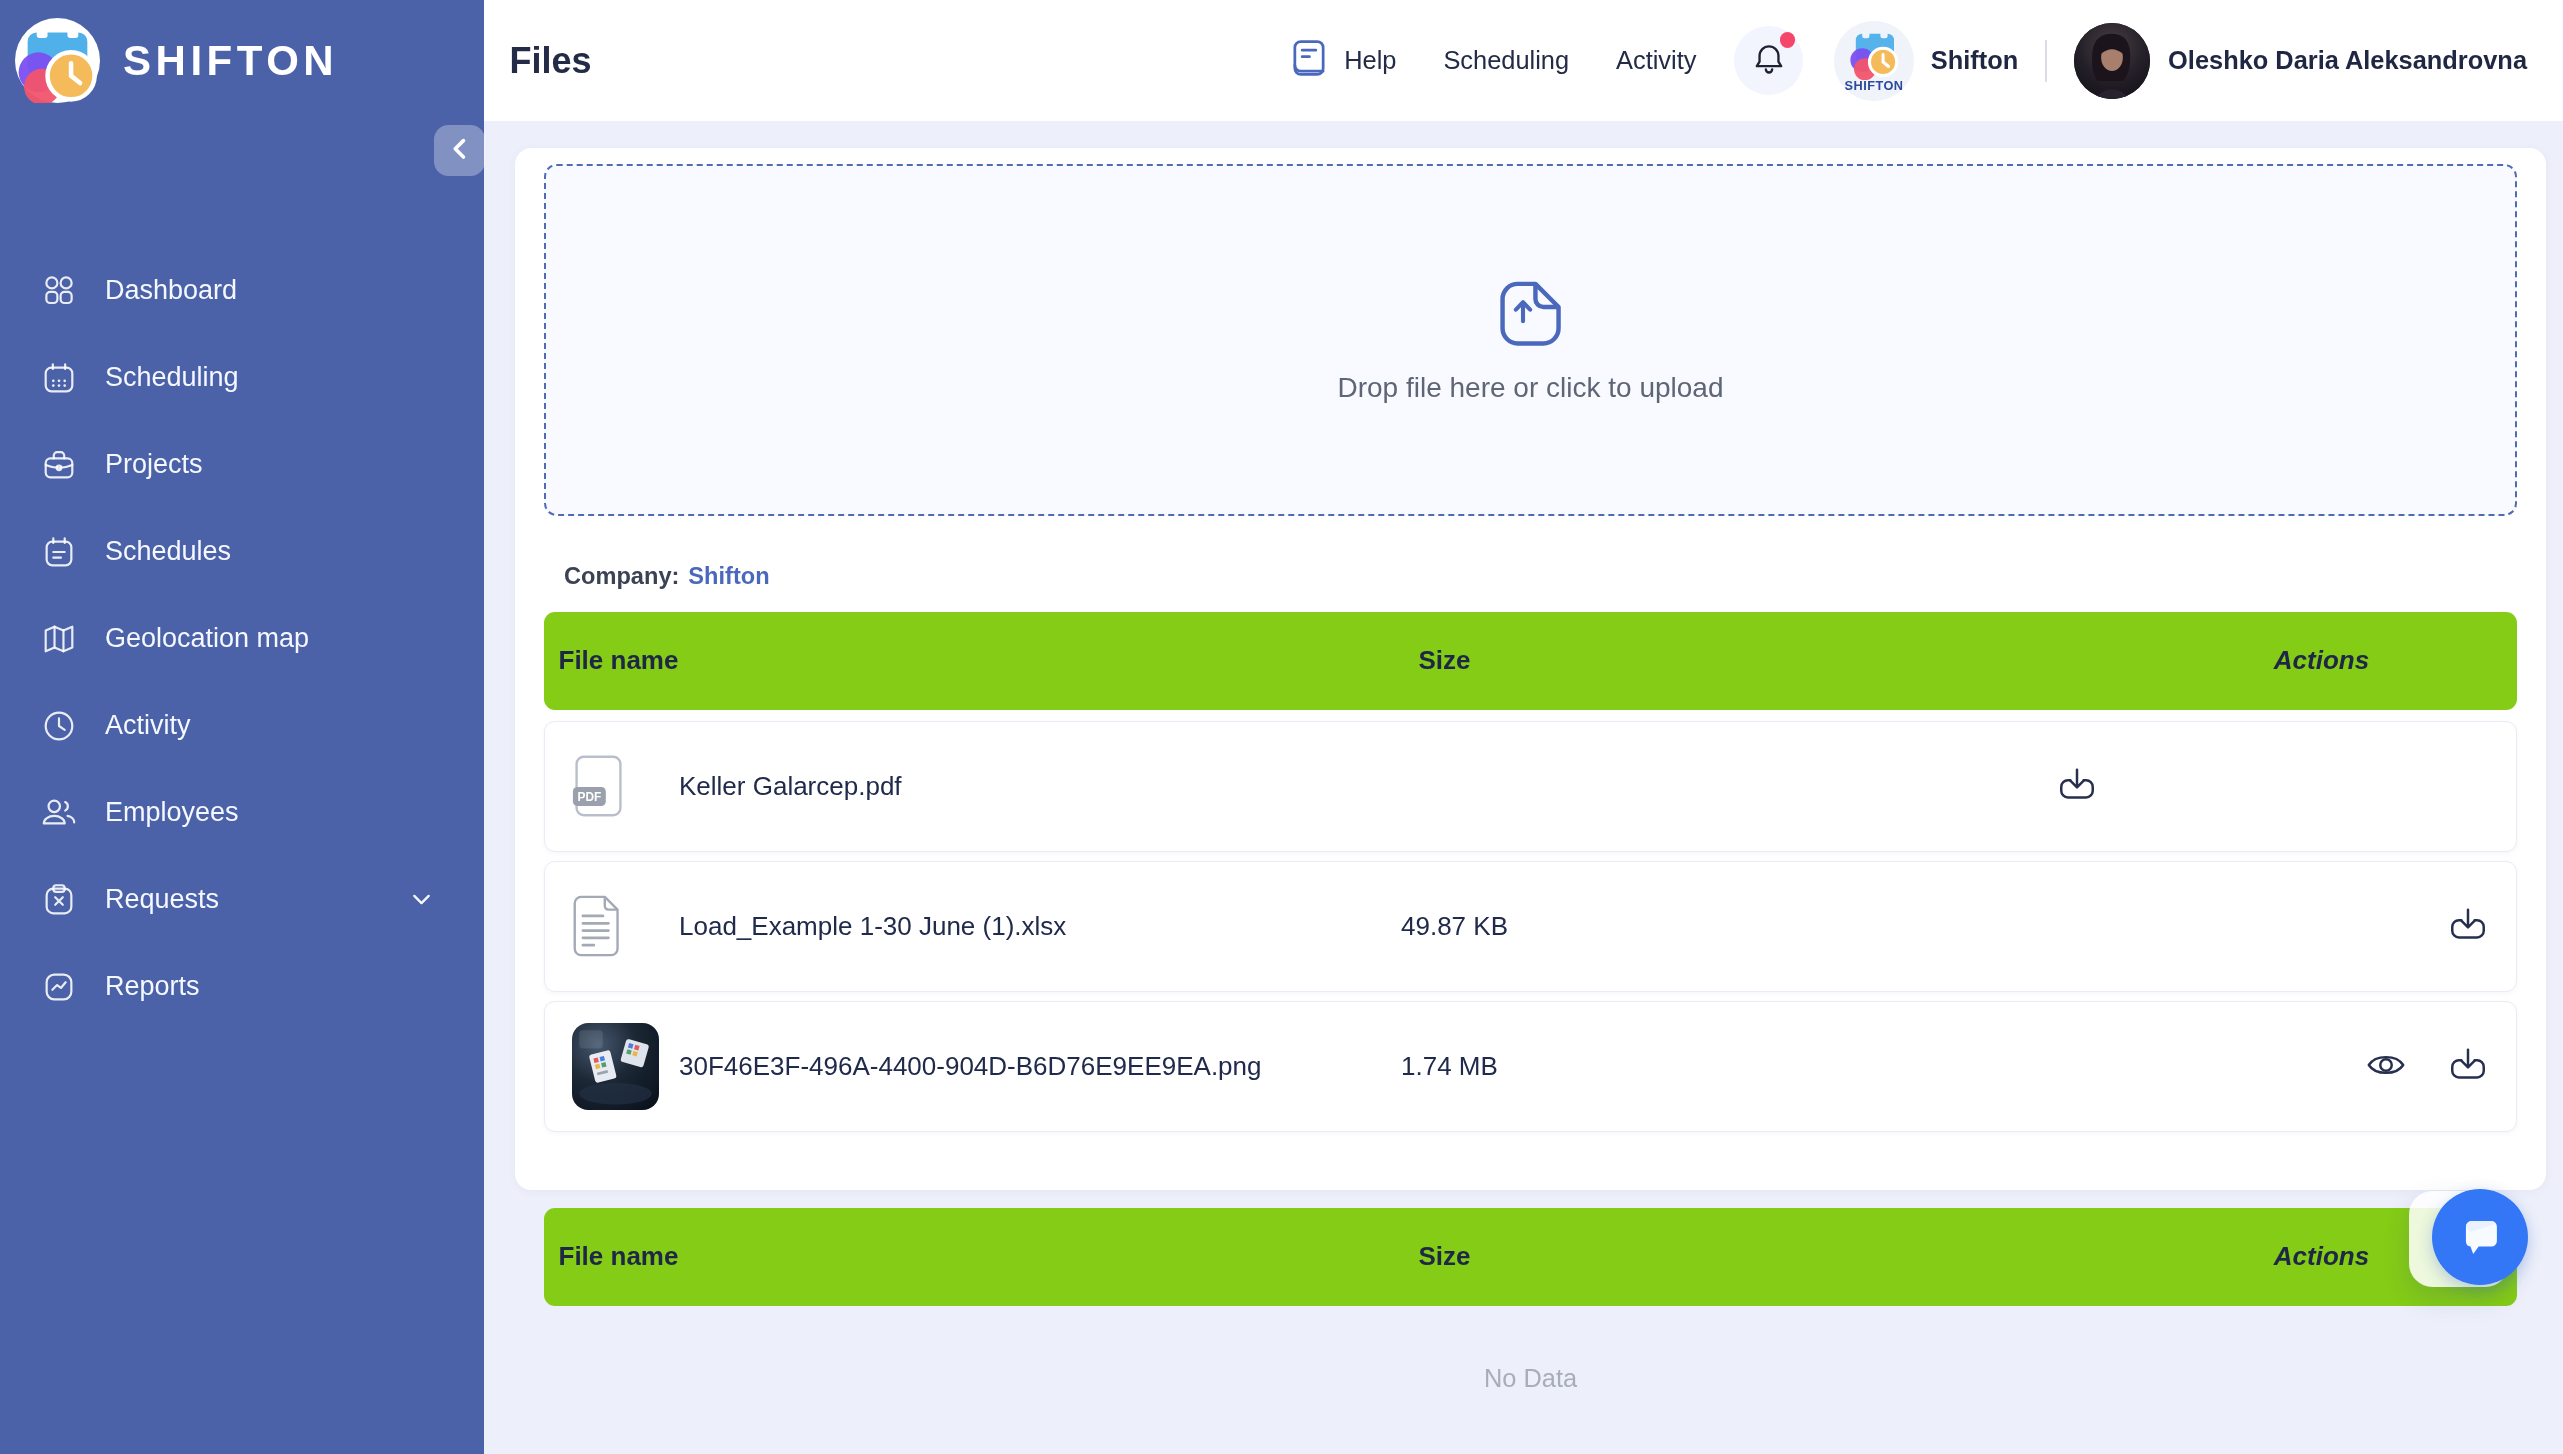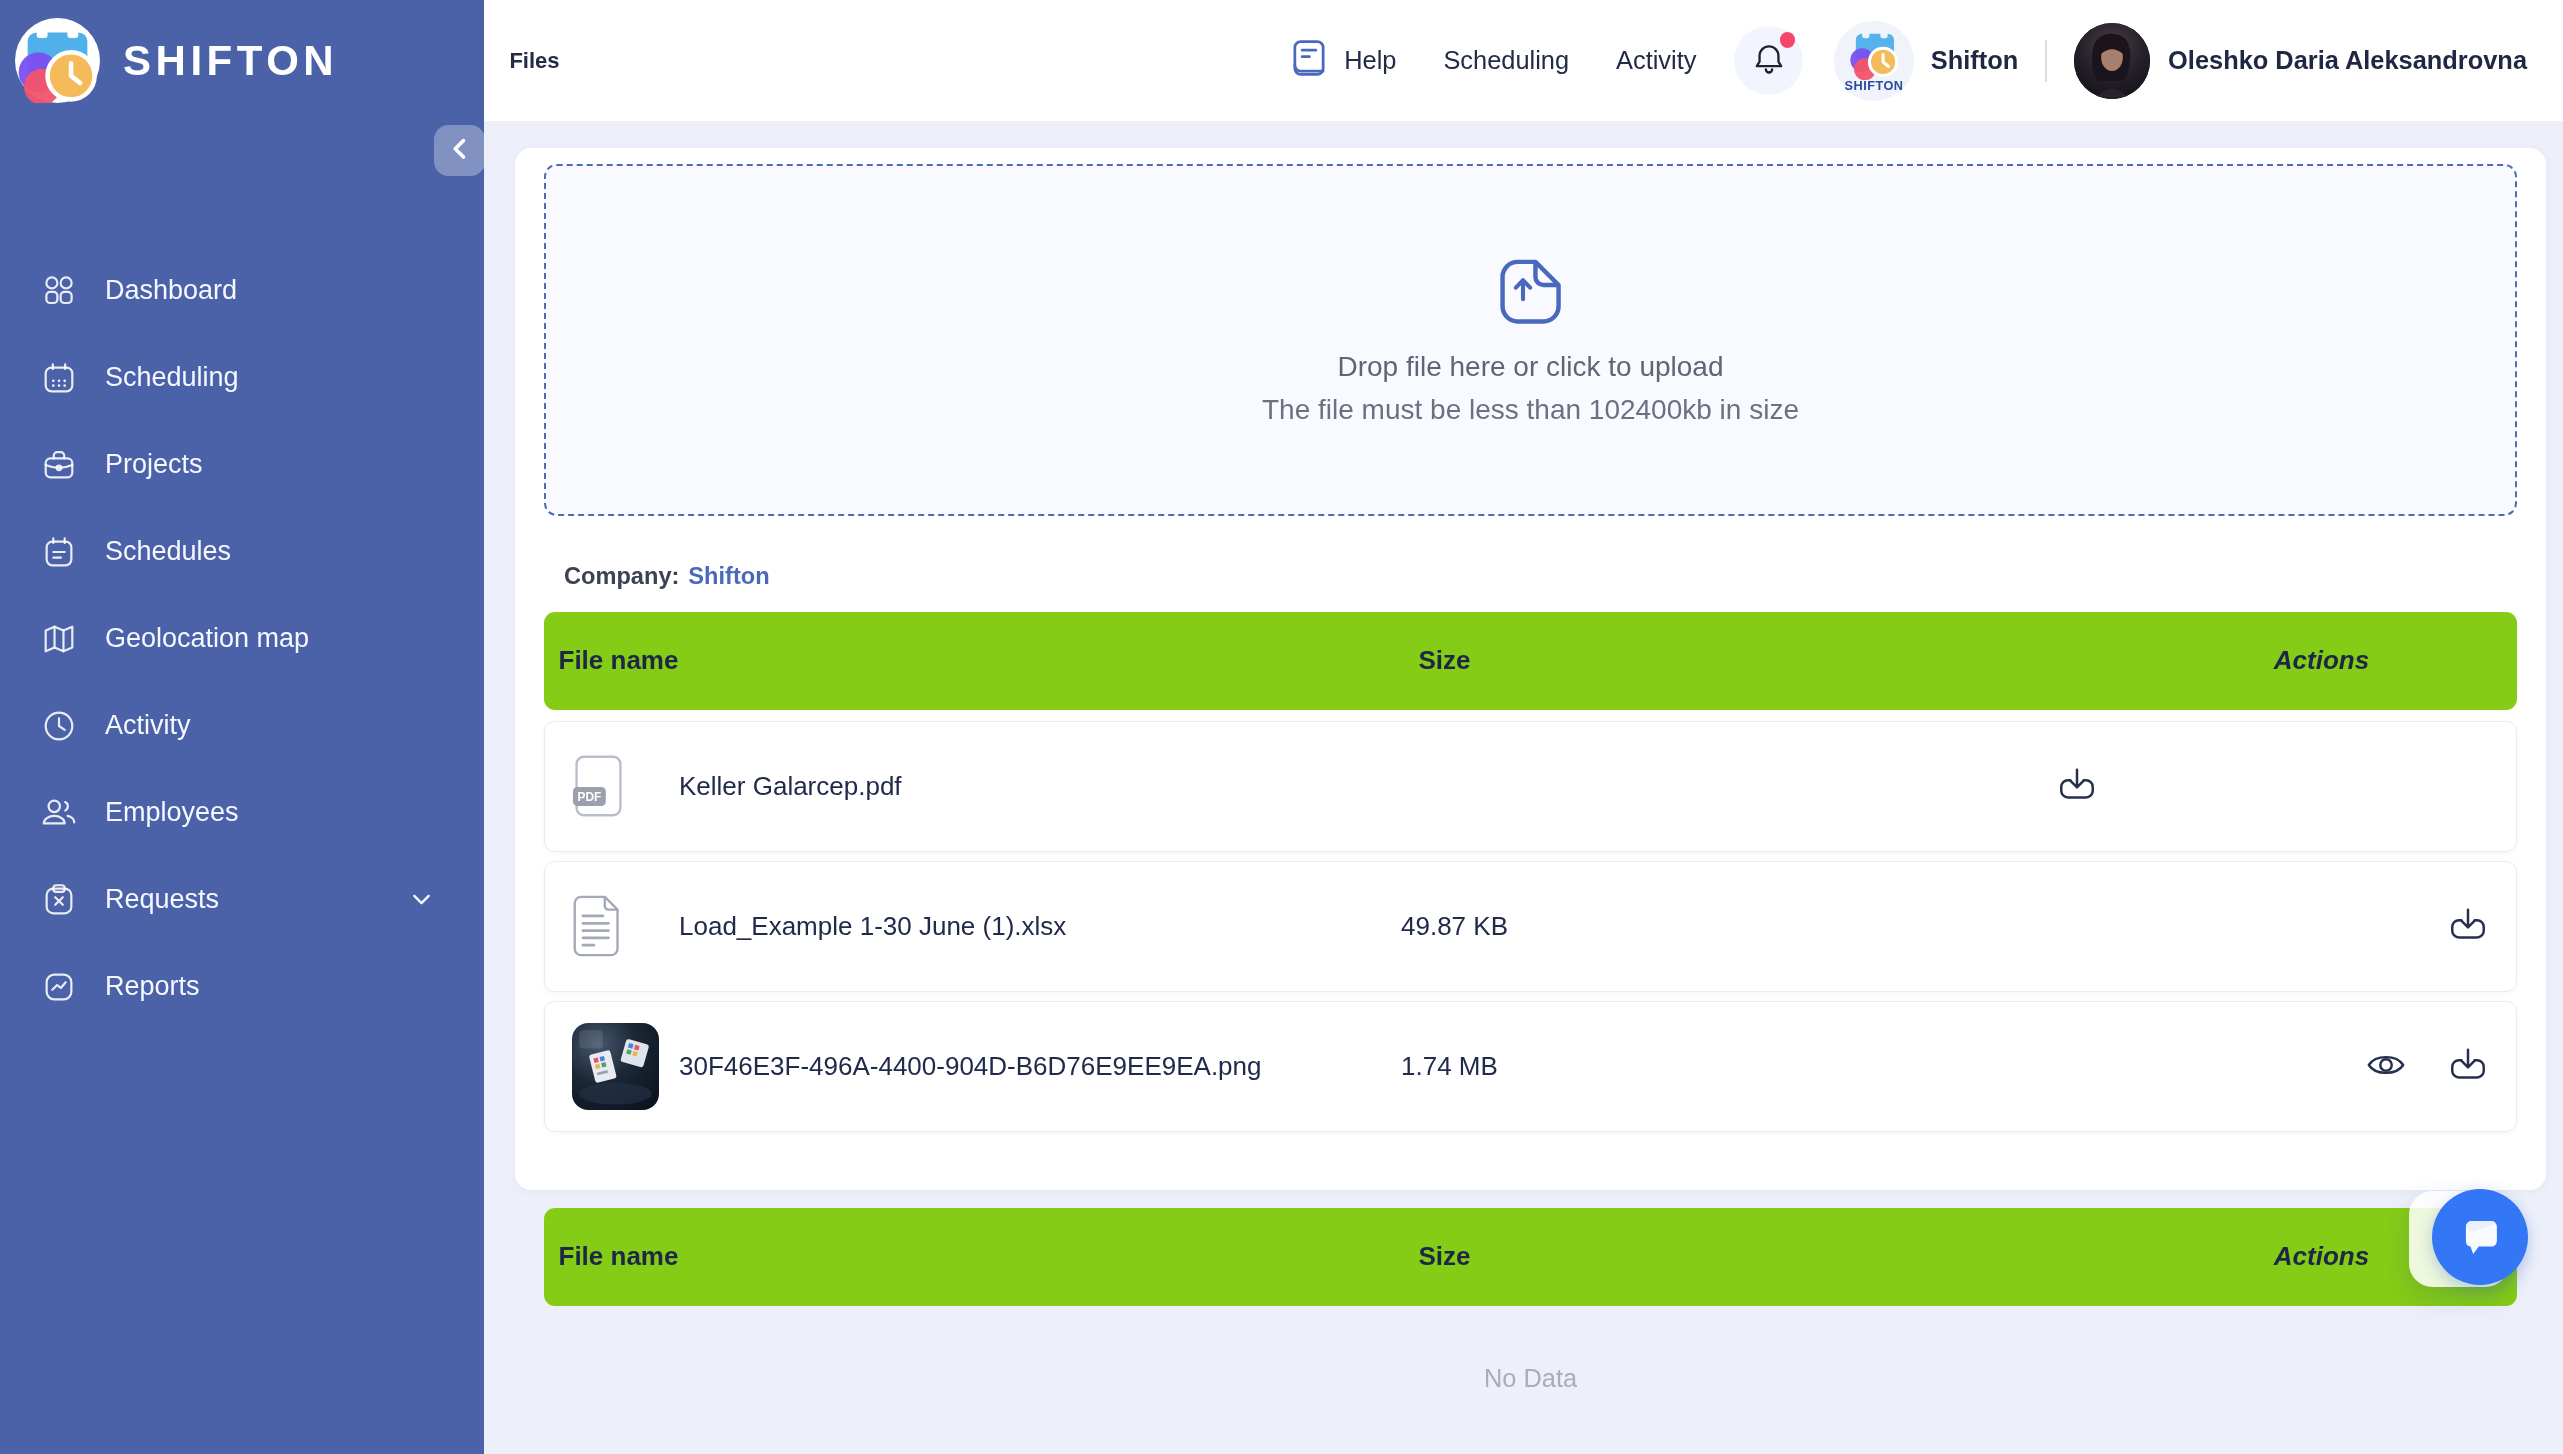--- a/index.html
+++ b/index.html
@@ -17,21 +17,21 @@
   .nav-item{height:87px;display:flex;align-items:center;gap:27px;padding-left:40px;
             color:#f6f8ff;font-size:27px;cursor:pointer;}
   .nico{width:38px;height:38px;display:flex;}
   .nico svg{width:38px;height:38px;}
   .side-icon{stroke:rgba(255,255,255,.88);stroke-width:2.3;fill:none;stroke-linecap:round;stroke-linejoin:round;}
   .chev{margin-left:auto;margin-right:49px;display:flex;}
 
   
   .topbar{position:absolute;left:484px;top:0;right:0;height:121px;background:#ffffff;
           display:flex;align-items:center;padding:0 36px 0 25.4px;box-sizing:border-box;z-index:5;}
-  .page-title{font-size:22px;font-weight:700;color:#232b46;margin:0;}
+  .page-title{font-size:36px;font-weight:700;color:#232b46;margin:0;}
   .top-nav{margin-left:auto;display:flex;align-items:center;}
   .nav-link{font-size:25.4px;font-weight:500;color:#232b46;display:flex;align-items:center;gap:14.5px;cursor:pointer;}
   .ml52{margin-left:47px;}
   .bell-wrap{position:relative;width:69px;height:69px;border-radius:50%;background:#f2f5fd;
              display:flex;align-items:center;justify-content:center;margin-left:38px;cursor:pointer;}
   .dot{position:absolute;top:6.4px;right:8.2px;width:15.5px;height:15.5px;border-radius:50%;background:#f5456b;}
   .company-chip{display:flex;align-items:center;gap:16.4px;margin-left:31px;cursor:pointer;}
   .company-avatar{width:80px;height:80px;border-radius:50%;overflow:hidden;background:#eef2fb;display:block;}
   .chip-name{font-size:25.4px;font-weight:700;color:#1f2742;}
   .vdiv{width:1.8px;height:42px;background:#dadde8;margin:0 27px;}
@@ -284,21 +284,20 @@
 
       <div class="dropzone">
         <span>
           <svg width="80" height="80" viewBox="0 0 90 90">
               <path d="M30 10 H50 L76 36 V60 A17 17 0 0 1 59 77 H30 A17 17 0 0 1 13 60 V27 A17 17 0 0 1 30 10 Z" stroke="#4a69bd" stroke-width="5" fill="none" stroke-linejoin="round"></path>
               <path d="M50 10 V27 A9 9 0 0 0 59 36 H76" stroke="#4a69bd" stroke-width="5" fill="none" stroke-linejoin="round"></path>
               <path d="M36 52 V31 M28 39 L36 30.5 L44 39" stroke="#4a69bd" stroke-width="4.6" fill="none" stroke-linecap="round" stroke-linejoin="round"></path>
             </svg>
         </span>
         <div class="dz1">Drop file here or click to upload</div>
-        <div class="dz2">The file must be less than 102400kb in size</div>
       </div>
 
       <div class="company-line">
         <span>Company:</span><a class="clink">Shifton</a>
       </div>
 
       <div class="thead">
         <div>File name</div>
         <div>Size</div>
         <div class="th-actions">Actions</div>

